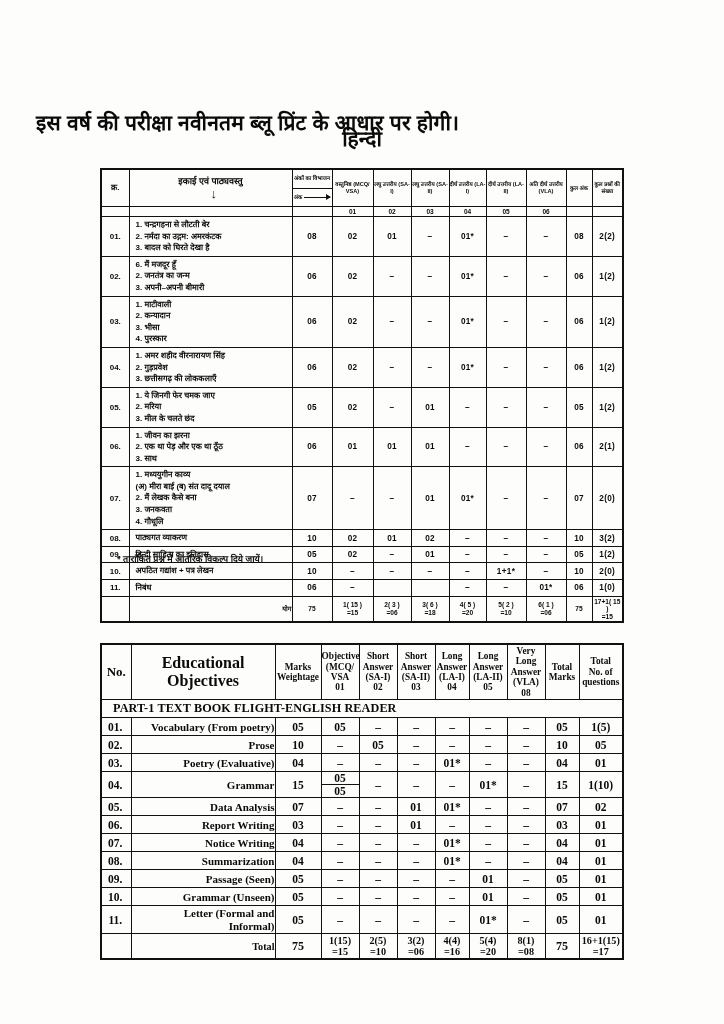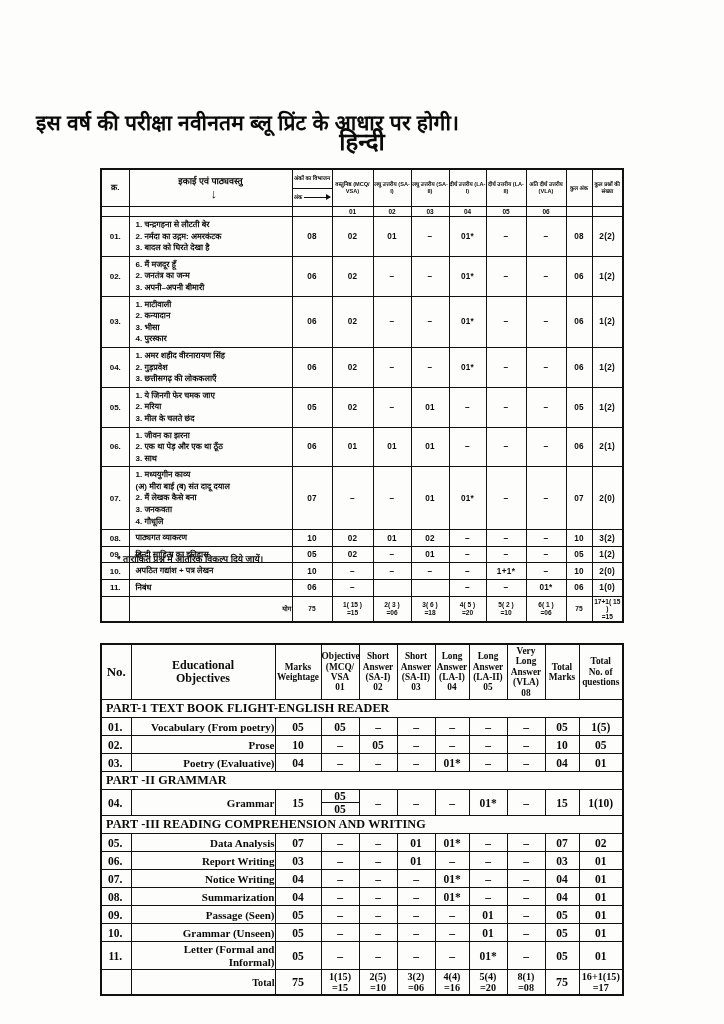--- a/index.html
+++ b/index.html
@@ -37,21 +37,21 @@
     margin-top: 36px;
   }
   .hindi-title {
     position: absolute;
     top: 124px;
     left: 0;
     width: 724px;
     text-align: center;
     font-family: "Liberation Sans", sans-serif;
     font-weight: bold;
-    font-size: 24px;
+    font-size: 21px;
     color: #0a0a0a;
   }
   .english-title {
     position: absolute;
     top: 617px;
     left: 0;
     width: 724px;
     text-align: center;
     font-family: "Liberation Serif", serif;
     font-weight: bold;
@@ -181,37 +181,37 @@
     height: 17px;
   }
   table.english th {
     font-size: 9.3px;
     line-height: 1.12;
     font-weight: bold;
     padding: 1px 0;
   }
   table.english th.col-no { font-size: 13px; }
   table.english th.col-obj {
-    font-size: 12px;
+    font-size: 16px;
     line-height: 1.25;
   }
   table.english td.sno {
     font-size: 11.5px;
     padding-right: 2px;
     text-align: center;
   }
   table.english td.objective {
     text-align: right;
     padding-left: 5px;
     font-size: 11px;
     white-space: nowrap;
   }
   table.english td.part {
     text-align: left;
-    padding-left: 4px;
+    padding-left: 11px;
     font-size: 12.2px;
     letter-spacing: 0.1px;
   }
   table.english td.total-label {
     text-align: right;
     padding-right: 12px;
     font-size: 12.5px;
   }
   table.english tr.total-row td {
     font-size: 10.2px;
@@ -639,44 +639,38 @@
             <td>–</td>
             <td>–</td>
             <td>–</td>
             <td>01*</td>
             <td>–</td>
             <td>–</td>
             <td>04</td>
             <td>01</td>
           </tr>
           <tr>
-            <td class="part" colspan="11">PART -II GRAMMAR</td>
-          </tr>
-          <tr>
             <td class="sno">04.</td>
             <td class="objective">Grammar</td>
             <td>15</td>
             <td style="padding: 0px;">
               <div class="split-cell">
                 <span>05</span>
                 <span>05</span>
               </div>
             </td>
             <td>–</td>
             <td>–</td>
             <td>–</td>
             <td>01*</td>
             <td>–</td>
             <td>15</td>
             <td>1(10)</td>
           </tr>
           <tr>
-            <td class="part" colspan="11">PART -III READING COMPREHENSION AND WRITING</td>
-          </tr>
-          <tr>
             <td class="sno">05.</td>
             <td class="objective">Data Analysis</td>
             <td>07</td>
             <td>–</td>
             <td>–</td>
             <td>01</td>
             <td>01*</td>
             <td>–</td>
             <td>–</td>
             <td>07</td>

